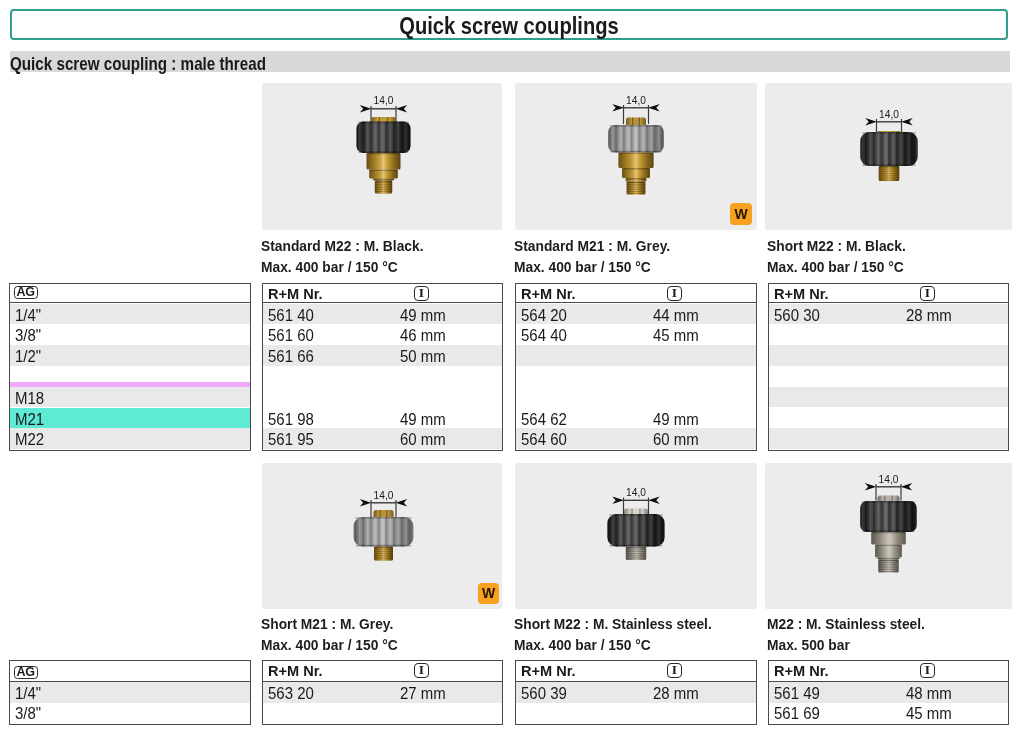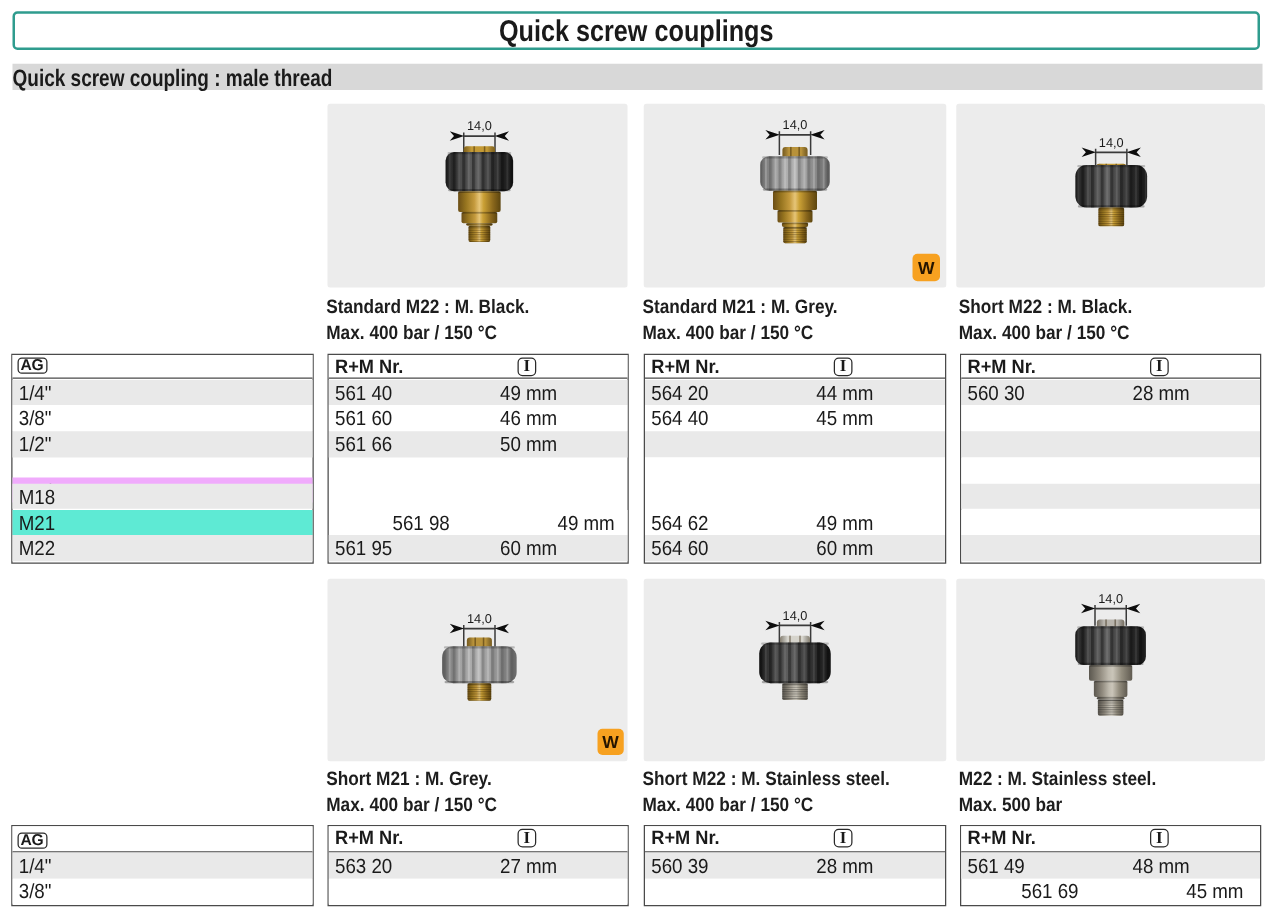--- a/index.html
+++ b/index.html
@@ -557,21 +557,21 @@
         <div class="val">49 mm</div>
       </div>
       <div class="trow" style="top:40.8px;height:20.8px;line-height:20.8px;background:#fff;">
         <div class="code">561 60</div>
         <div class="val">46 mm</div>
       </div>
       <div class="trow" style="top:61.599999999999994px;height:20.8px;line-height:20.8px;background:#e9e9e9;">
         <div class="code">561 66</div>
         <div class="val">50 mm</div>
       </div>
-      <div class="trow" style="top:123.99999999999999px;height:20.8px;line-height:20.8px;background:#fff;margin-left:46px;">
+      <div class="trow" style="top:123.99999999999999px;height:20.8px;line-height:20.8px;background:#fff;">
         <div class="code">561 98</div>
         <div class="val">49 mm</div>
       </div>
       <div class="trow" style="top:144.79999999999998px;height:20.8px;line-height:20.8px;background:#e9e9e9;">
         <div class="code">561 95</div>
         <div class="val">60 mm</div>
       </div>
     </div>
 <div class="tbl" style="left:515px;top:282.5px;width:242px;height:168.6px;">
       <div class="thead" style="height:18.5px;border-bottom:1.5px solid #4a4a4a;">
@@ -648,17 +648,17 @@
     </div>
 <div class="tbl" style="left:768px;top:660px;width:241px;height:64.5px;">
       <div class="thead" style="height:19.5px;border-bottom:1.5px solid #4a4a4a;">
         <div class="hdrtxt" style="top:1px;">R+M Nr.</div>
         <div class="iicon" style="top:2px;">I</div>
       </div>
       <div class="trow" style="top:21.0px;height:21px;line-height:21px;background:#e9e9e9;">
         <div class="code">561 49</div>
         <div class="val">48 mm</div>
       </div>
-      <div class="trow" style="top:42.0px;height:19.5px;line-height:19.5px;background:#fff;margin-left:43px;">
+      <div class="trow" style="top:42.0px;height:19.5px;line-height:19.5px;background:#fff;">
         <div class="code">561 69</div>
         <div class="val">45 mm</div>
       </div>
     </div>
 </div>
 </body></html>

